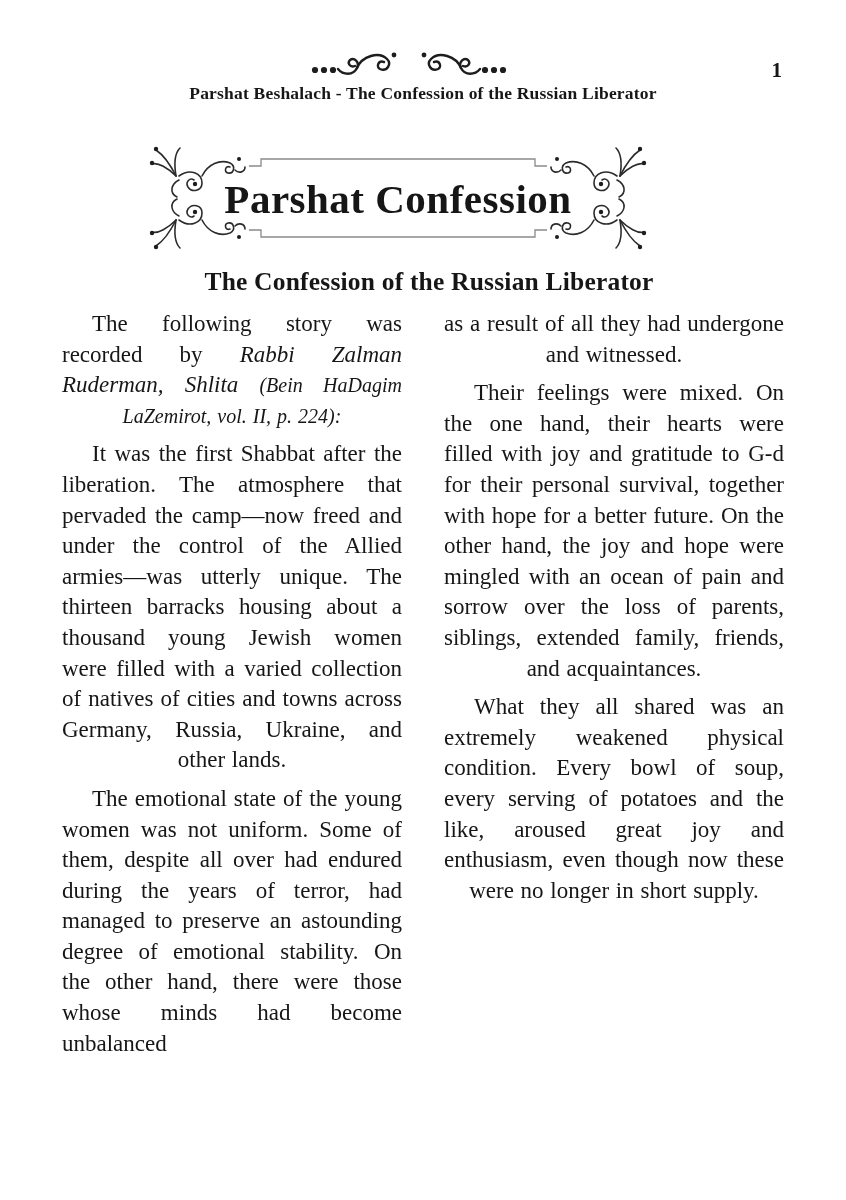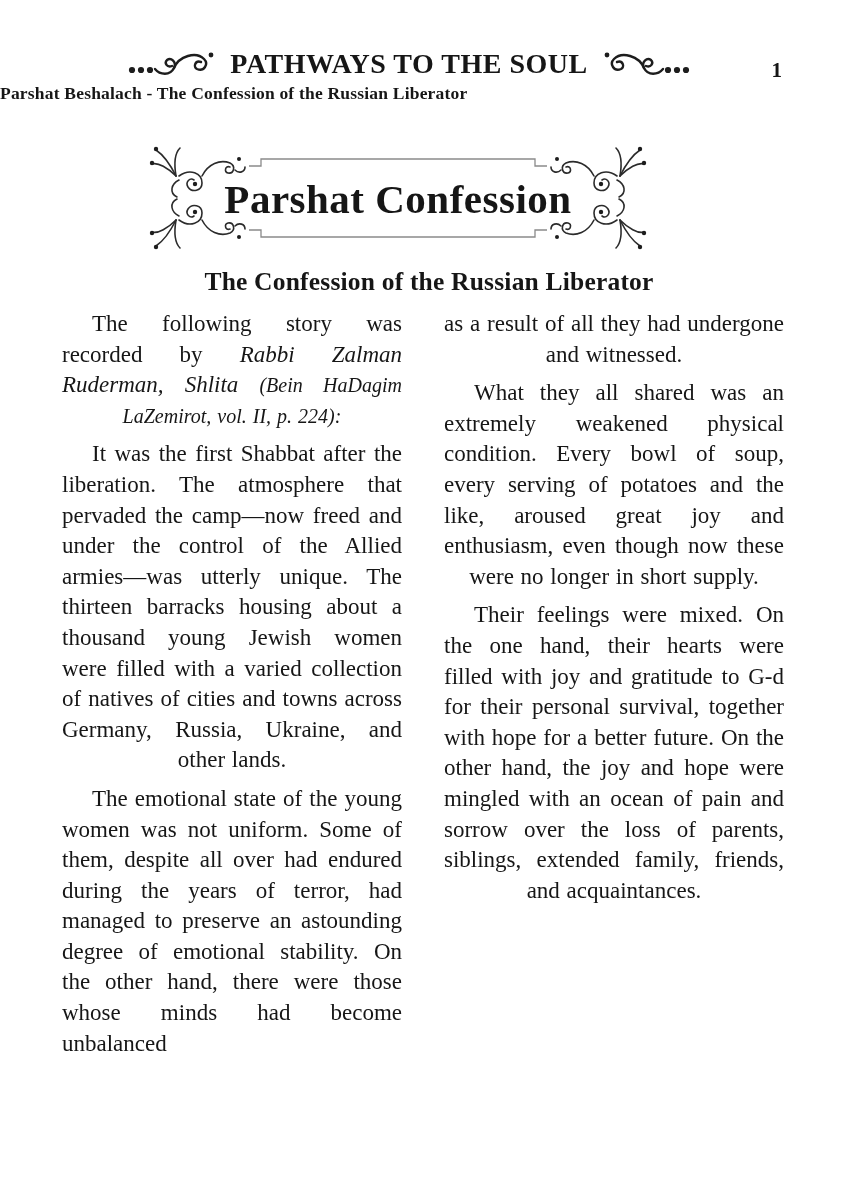--- a/index.html
+++ b/index.html
@@ -23,21 +23,21 @@
     font-size: 28px; font-weight: 700; letter-spacing: 0.5px;
     white-space: nowrap;
     transform: translateX(-14px);
   }
   .header-row svg { display: block; transform: translateX(-14px); }
   .page-number {
     position: absolute; top: 58px; right: 64px;
     font-size: 21px; font-weight: 700;
   }
   .header-subtitle {
-    text-align: left;
+    text-align: center;
     font-size: 17.5px; font-weight: 700;
     margin-top: 3px;
     letter-spacing: 0.2px;
   }
 
   
   .title-frame {
     position: relative;
     width: 498px; height: 104px;
     margin: 42px auto 0;
@@ -92,21 +92,20 @@
             <circle cx="15" cy="22" r="3.1"></circle>
             <circle cx="24" cy="22" r="3.1"></circle>
           <circle cx="85" cy="7" r="2.4"></circle>
         </g>
         <g fill="none" stroke="#1d1d1d" stroke-width="2.4" stroke-linecap="round">
           <path d="M29,21 C34,27 44,28 48,20 C51,14 45,9 41,12 C38,15 41,20 46,18"></path>
           <path d="M48,20 C53,8 70,3 78,11 C83,16 78,24 71,21 C67,19 69,12 75,14"></path>
         </g>
       </svg>
     </span>
-    <span class="header-title">PATHWAYS TO THE SOUL</span>
     <span class="flourish">
       <svg width="96" height="32" viewBox="0 0 96 32">
         <g transform="translate(96,0) scale(-1,1)">
           <g fill="#1d1d1d" stroke="none">
             <circle cx="6" cy="22" r="3.1"></circle>
               <circle cx="15" cy="22" r="3.1"></circle>
               <circle cx="24" cy="22" r="3.1"></circle>
             <circle cx="85" cy="7" r="2.4"></circle>
           </g>
           <g fill="none" stroke="#1d1d1d" stroke-width="2.4" stroke-linecap="round">
@@ -167,18 +166,18 @@
   <div class="section-heading">The Confession of the Russian Liberator</div>
 
   <div class="columns">
     <div class="col">
         <p class="para indent"><span>The following story was recorded by </span><span class="seg-italic">Rabbi Zalman Ruderman, Shlita </span><span class="seg-italic-small">(Bein HaDagim LaZemirot, vol. II, p. 224):</span></p>
         <p class="para indent"><span>It was the first Shabbat after the liberation. The atmosphere that pervaded the camp—now freed and under the control of the Allied armies—was utterly unique. The thirteen barracks housing about a thousand young Jewish women were filled with a varied collection of natives of cities and towns across Germany, Russia, Ukraine, and other lands.</span></p>
         <p class="para indent continues"><span>The emotional state of the young women was not uniform. Some of them, despite all over had endured during the years of terror, had managed to preserve an astounding degree of emotional stability. On the other hand, there were those whose minds had become unbalanced</span></p>
       </div>
     <div class="col">
         <p class="para"><span>as a result of all they had undergone and witnessed.</span></p>
+        <p class="para indent"><span>Their feelings were mixed. On the one hand, their hearts were filled with joy and gratitude to G-d for their personal survival, together with hope for a better future. On the other hand, the joy and hope were mingled with an ocean of pain and sorrow over the loss of parents, siblings, extended family, friends, and acquaintances.</span></p>
         <p class="para indent"><span>What they all shared was an extremely weakened physical condition. Every bowl of soup, every serving of potatoes and the like, aroused great joy and enthusiasm, even though now these were no longer in short supply.</span></p>
-        <p class="para indent"><span>Their feelings were mixed. On the one hand, their hearts were filled with joy and gratitude to G-d for their personal survival, together with hope for a better future. On the other hand, the joy and hope were mingled with an ocean of pain and sorrow over the loss of parents, siblings, extended family, friends, and acquaintances.</span></p>
       </div>
   </div>
 
 </div>
 
 </body></html>

